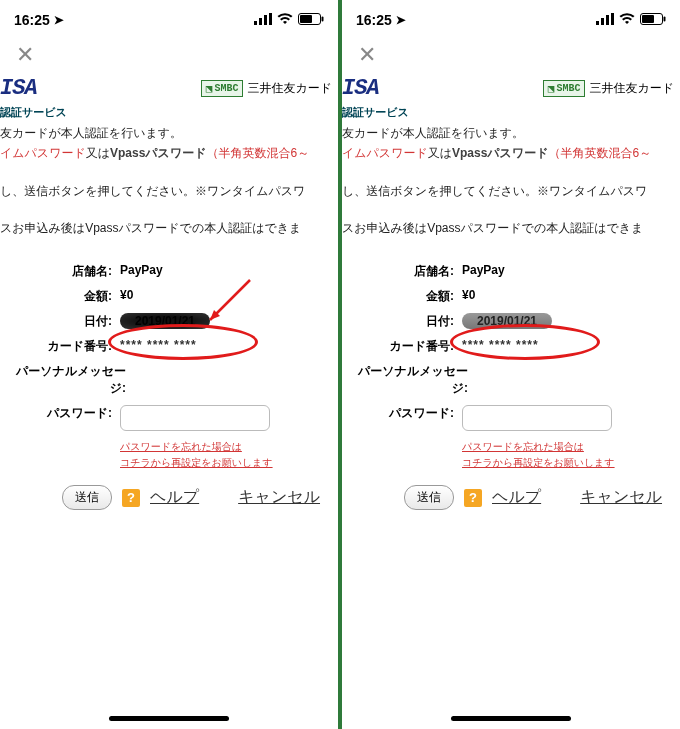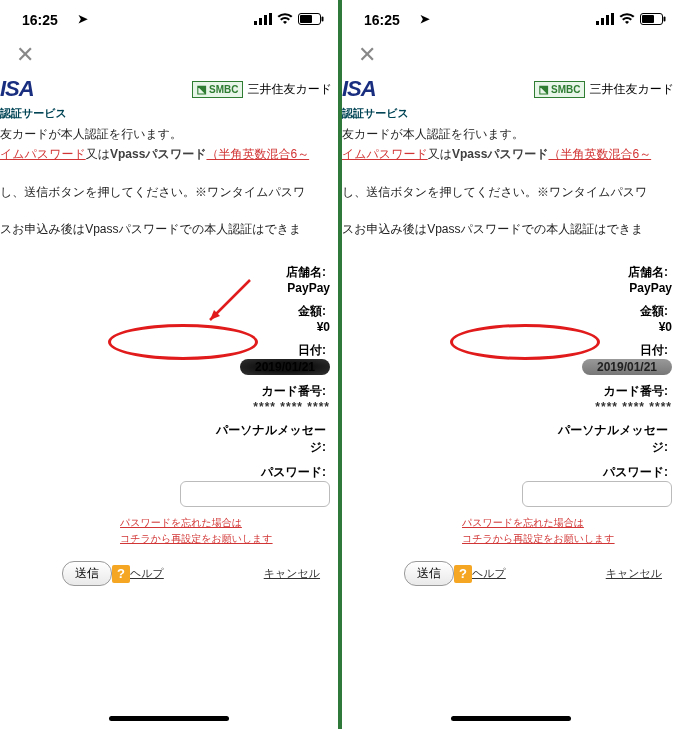--- a/index.html
+++ b/index.html
@@ -27,60 +27,61 @@
   .status-bar {
     height: 36px;
     display: flex;
     align-items: center;
     justify-content: space-between;
     padding: 4px 14px 0 14px;
     font-size: 14px;
     font-weight: 600;
     color: #000;
   }
-  .status-left { display: flex; gap: 20px; margin-left: 8px; }
+  .status-left { display: flex; align-items: center; gap: 4px; }
   .status-right { display: flex; align-items: center; gap: 5px; }
   .sig-icon, .wifi-icon, .batt-icon { display:inline-block; }
   .arrow-loc { font-size: 12px; }
   .close-row {
     padding: 8px 16px 10px 16px;
   }
   .close-x {
     font-size: 22px;
     color: #888;
     width: 22px;
     display: inline-block;
     cursor: pointer;
     line-height: 1;
   }
   .brand-row {
     display: flex;
     align-items: center;
     justify-content: space-between;
     padding: 0 6px 2px 0;
+    font-family: Liberation Mono, monospace;
   }
   .visa-part {
     font-weight: 800;
     font-style: italic;
     color: #1a2e80;
     font-size: 22px;
     letter-spacing: -1px;
     padding-left: 0;
   }
   .smbc-block { display:flex; align-items:center; gap:4px; font-size:12px; }
   .smbc-badge {
     background:#e8f5e9; color:#2e7d32; border:1px solid #2e7d32;
     font-size:10px; font-weight:700; padding:1px 4px;
     display:inline-flex; align-items:center; gap:2px;
   }
   .smbc-leaf { color:#2e7d32; font-size:11px; }
   .svc-label { color:#045; font-weight:700; font-size:11px; margin: 2px 4px 4px 0; }
   .body-text { font-size: 12px; color:#222; line-height: 1.65; padding: 0 4px 0 0; }
   .blue-link { color: #404040; font-weight: bold; }
-  .red-text { color: #d23535; text-decoration: underline; }
+  .red-text { color: #d23535; }
   .watermark {
     position: absolute;
     top: 50%; left: 50%;
     transform: translate(-50%, -50%);
     font-size: 88px;
     font-weight: 300;
     color: rgba(0,0,0,0.045);
     letter-spacing: 2px;
     pointer-events: none;
     z-index: 0;
@@ -101,23 +102,22 @@
   .pane.left .caption { left: 20px; width: auto; right: -320px; }
   .form-area {
     margin-top: 24px;
     font-size: 12px;
     padding: 0 8px 0 0;
     position: relative;
     z-index: 1;
   }
   .frow {
     display: flex;
-    align-items: flex-end;
+    align-items: flex-start;
     margin-bottom: 8px;
-    flex-direction: column;
   }
   .flabel {
     width: 116px;
     min-width: 116px;
     text-align: right;
     font-weight: 600;
     font-size: 12px;
     padding-right: 4px;
   }
   .fval { font-size: 12px; font-weight: 600; padding-left: 4px; position:relative; }
@@ -132,20 +132,21 @@
   .red-links {
     margin-left: 120px;
     font-size: 10px;
     color: #d23535;
     text-decoration: underline;
     line-height: 1.6;
   }
   .action-row {
     display: flex;
     align-items: center;
+    gap: 10px;
     margin-top: 14px;
     padding-left: 62px;
     justify-content: flex-end;
   }
   .btn-submit {
     border: 1px solid #999;
     border-radius: 12px;
     background: linear-gradient(#fff,#e9e9e9);
     padding: 3px 12px;
     font-size: 12px;
@@ -154,21 +155,21 @@
   .help-q {
     width: 18px; height: 18px;
     background: #f5a623;
     color: #fff;
     font-weight: 700;
     display: inline-flex;
     align-items: center; justify-content: center;
     font-size: 13px;
     border-radius: 2px;
   }
-  .ulink { text-decoration: underline; color:#333; font-size:11px; }
+  .ulink { text-decoration: underline; color:#333; font-size:16px; }
   .home-ind {
     position: absolute;
     bottom: 8px;
     left: 50%;
     transform: translateX(-50%);
     width: 120px; height: 5px;
     background: #000;
     border-radius: 4px;
   }
   .red-ellipse {

